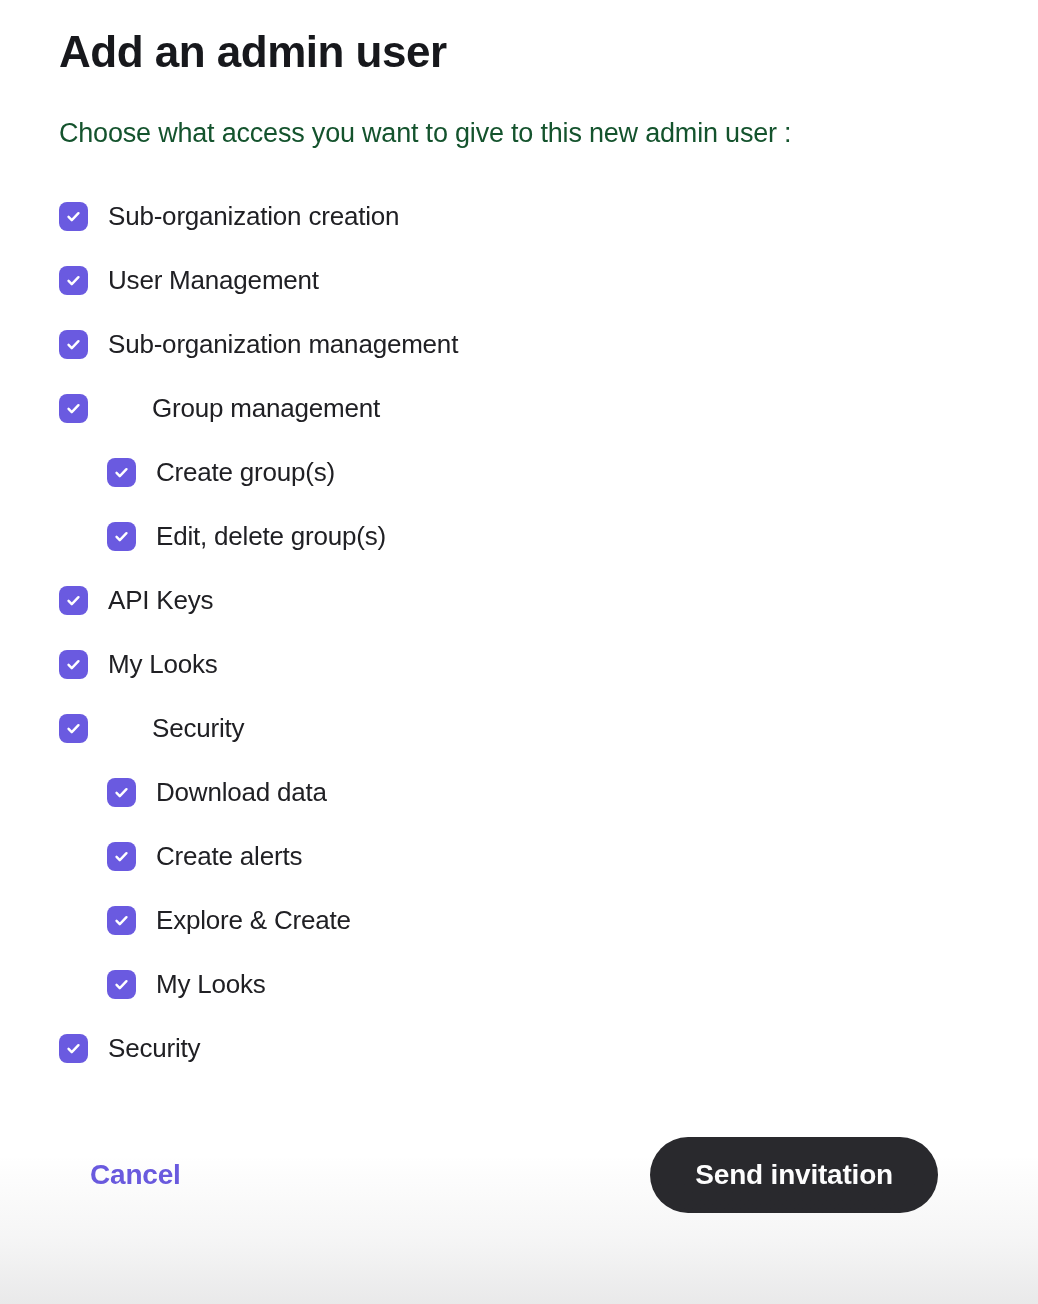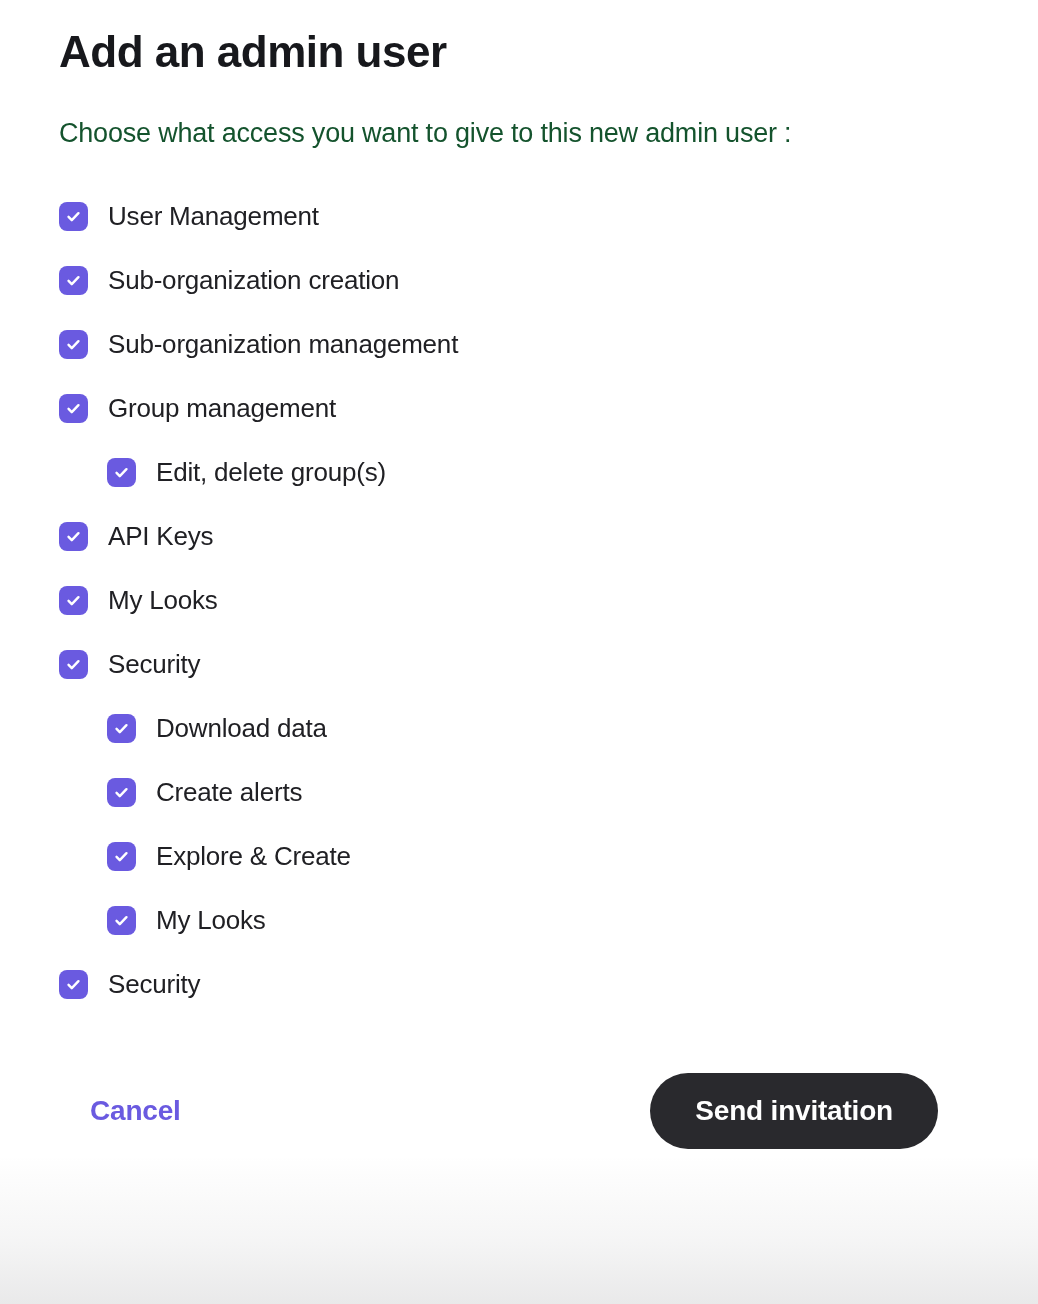--- a/index.html
+++ b/index.html
@@ -36,20 +36,21 @@
   }
   .perm-row {
     display: flex;
     align-items: center;
     margin-bottom: 35px;
     cursor: pointer;
     width: max-content;
   }
   .perm-row.has-children {
     margin-top: 4px;
+    gap: 44px;
   }
   .sub-list {
     margin-left: 48px;
     margin-bottom: 15px;
   }
   .checkbox {
     width: 29px;
     height: 29px;
     min-width: 29px;
     border-radius: 8px;
@@ -121,51 +122,59 @@
   <p class="subtitle">Choose what access you want to give to this new admin user :</p>
 
   <div class="perm-list">
 
     <label class="perm-row">
       <span class="checkbox">
         <svg width="17" height="17" viewBox="0 0 24 24">
             <path d="M5 12.5l4.6 4.6L19 7.3" fill="none" stroke="#ffffff" stroke-width="3.4" stroke-linecap="round" stroke-linejoin="round"></path>
           </svg>
       </span>
+      <span class="perm-label">Sub-organization creation</span>
+    </label>
+
+    <label class="perm-row">
+      <span class="checkbox">
+        <svg width="17" height="17" viewBox="0 0 24 24">
+            <path d="M5 12.5l4.6 4.6L19 7.3" fill="none" stroke="#ffffff" stroke-width="3.4" stroke-linecap="round" stroke-linejoin="round"></path>
+          </svg>
+      </span>
       <span class="perm-label">User Management</span>
     </label>
 
     <label class="perm-row">
       <span class="checkbox">
         <svg width="17" height="17" viewBox="0 0 24 24">
             <path d="M5 12.5l4.6 4.6L19 7.3" fill="none" stroke="#ffffff" stroke-width="3.4" stroke-linecap="round" stroke-linejoin="round"></path>
           </svg>
       </span>
-      <span class="perm-label">Sub-organization creation</span>
-    </label>
-
-    <label class="perm-row">
-      <span class="checkbox">
-        <svg width="17" height="17" viewBox="0 0 24 24">
-            <path d="M5 12.5l4.6 4.6L19 7.3" fill="none" stroke="#ffffff" stroke-width="3.4" stroke-linecap="round" stroke-linejoin="round"></path>
-          </svg>
-      </span>
       <span class="perm-label">Sub-organization management</span>
     </label>
 
     <label class="perm-row has-children">
       <span class="checkbox">
         <svg width="17" height="17" viewBox="0 0 24 24">
             <path d="M5 12.5l4.6 4.6L19 7.3" fill="none" stroke="#ffffff" stroke-width="3.4" stroke-linecap="round" stroke-linejoin="round"></path>
           </svg>
       </span>
       <span class="perm-label">Group management</span>
     </label>
 
     <div class="sub-list">
+      <label class="perm-row">
+        <span class="checkbox">
+          <svg width="17" height="17" viewBox="0 0 24 24">
+              <path d="M5 12.5l4.6 4.6L19 7.3" fill="none" stroke="#ffffff" stroke-width="3.4" stroke-linecap="round" stroke-linejoin="round"></path>
+            </svg>
+        </span>
+        <span class="perm-label">Create group(s)</span>
+      </label>
 
       <label class="perm-row">
         <span class="checkbox">
           <svg width="17" height="17" viewBox="0 0 24 24">
               <path d="M5 12.5l4.6 4.6L19 7.3" fill="none" stroke="#ffffff" stroke-width="3.4" stroke-linecap="round" stroke-linejoin="round"></path>
             </svg>
         </span>
         <span class="perm-label">Edit, delete group(s)</span>
       </label>
     </div>

